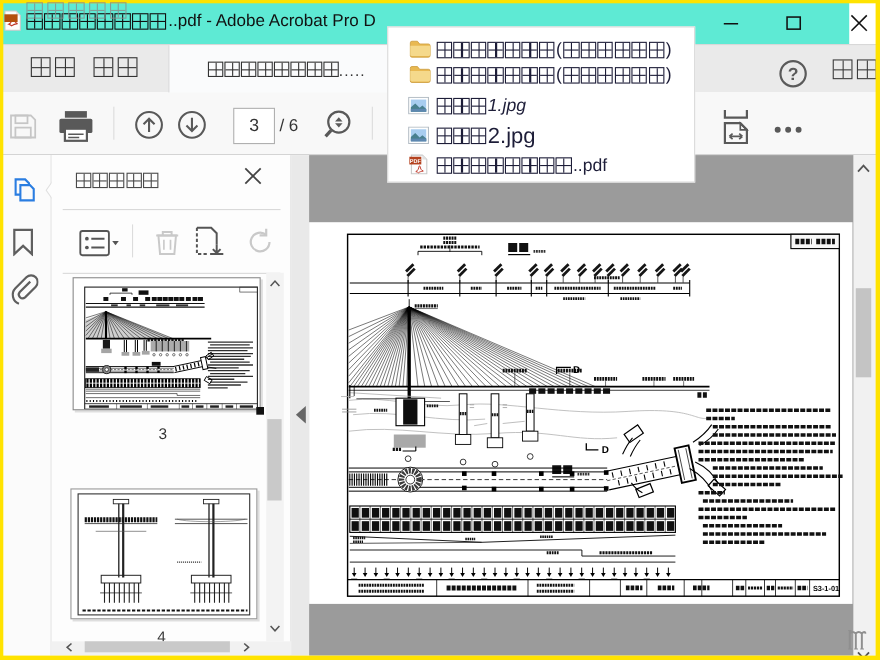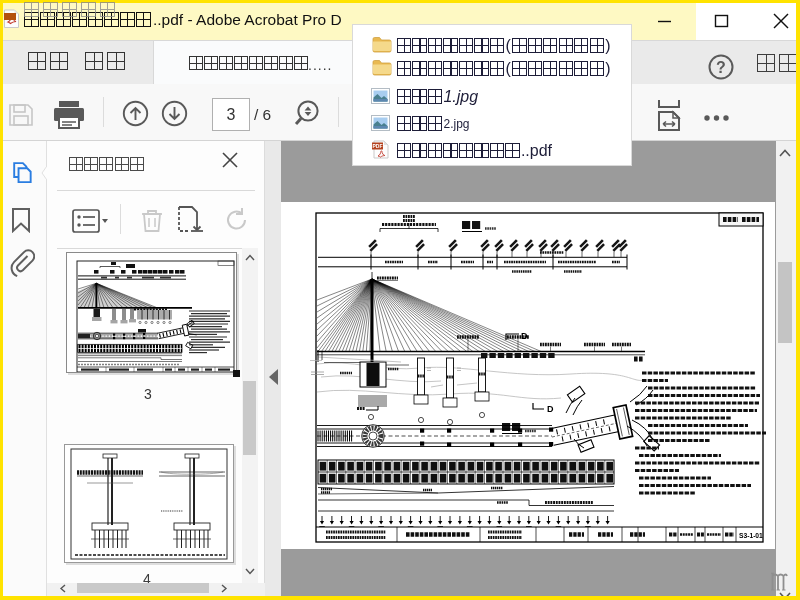--- a/index.html
+++ b/index.html
@@ -20,21 +20,21 @@
 <div class="abs" style="left:0;top:0;width:800px;height:3px;background:#ffe300;z-index:150;"></div>
 
 <div class="abs" style="left:0;top:0;width:3px;height:600px;background:#ffe300;z-index:150;"></div>
 
 <div class="abs" style="left:796px;top:0;width:4px;height:600px;background:#ffe300;z-index:150;"></div>
 
 <div class="abs" style="left:0;top:596px;width:800px;height:4px;background:#ffe300;z-index:150;"></div>
 
 <div id="win">
 
-  <div class="abs" style="left:0;top:0;width:696px;height:40px;background:#fef9c3;">
+  <div class="abs" style="left:0;top:0;width:772px;height:40px;background:#5eead4;">
 
     <svg class="abs" style="left:3px;top:9px;" width="18" height="20" viewBox="0 0 18 20">
       <path d="M1.5 1 h10 l4 4 v13.5 h-14 z" fill="#fdfdfd" stroke="#c9c9c9" stroke-width="1"></path>
       <path d="M11.5 1 l4 4 h-4 z" fill="#e4e4e4"></path>
       <path d="M5 13 c2-1 3-4 3-5.5 c0-1 1.5-1 1.5 0 c0 2 1.5 4.5 3.5 5 c-2.5 .2-4 .8-5.5 2 c-.8-.6-1.5-1.2-2.5-1.5z" fill="none" stroke="#c0392b" stroke-width="1.1"></path>
     </svg>
 
     <div class="abs" style="left:24px;top:11px;height:18px;color:#111;font-size:16px;white-space:nowrap;">
       <span class="cn" style="width:15px;height:15px;margin:1px 1px 0 0;"></span><span class="cn" style="width:15px;height:15px;margin:1px 1px 0 0;"></span><span class="cn" style="width:15px;height:15px;margin:1px 1px 0 0;"></span><span class="cn" style="width:15px;height:15px;margin:1px 1px 0 0;"></span><span class="cn" style="width:15px;height:15px;margin:1px 1px 0 0;"></span><span class="cn" style="width:15px;height:15px;margin:1px 1px 0 0;"></span><span class="cn" style="width:15px;height:15px;margin:1px 1px 0 0;"></span><span class="cn" style="width:15px;height:15px;margin:1px 2px 0 0;"></span><span style="font-size:15.5px;">..pdf - Adobe Acrobat Pro D</span>
     </div>
@@ -1104,21 +1104,21 @@
 
     <div class="abs" style="left:44px;top:64px;white-space:nowrap;"><span class="cn" style="width:15px;height:15px;margin-right:1.5px;"></span><span class="cn" style="width:15px;height:15px;margin-right:1.5px;"></span><span class="cn" style="width:15px;height:15px;margin-right:2px;"></span><span style="font-size:16px;vertical-align:top;line-height:16px;font-style:italic;">1.jpg</span></div>
 
     <svg class="abs" style="left:18px;top:90px;" width="19" height="16" viewBox="0 0 19 16">
         <rect x=".5" y=".5" width="18" height="15" fill="#fff" stroke="#b3bcc4" stroke-width="1"></rect>
         <rect x="2.5" y="2.5" width="14" height="11" fill="#a8cdf0"></rect>
         <path d="M2.5 13.5 v-4 l4 -3.5 l4 4 l2.5 -2 l3.5 3 v2.5 z" fill="#49808f"></path>
         <rect x="2.5" y="11" width="14" height="2.5" fill="#5d87b0"></rect>
       </svg>
 
-    <div class="abs" style="left:44px;top:91px;white-space:nowrap;"><span class="cn" style="width:15px;height:15px;margin-right:1.5px;"></span><span class="cn" style="width:15px;height:15px;margin-right:1.5px;"></span><span class="cn" style="width:15px;height:15px;margin-right:2px;"></span><span style="font-size:12px;vertical-align:top;line-height:16px;">2.jpg</span></div>
+    <div class="abs" style="left:44px;top:91px;white-space:nowrap;"><span class="cn" style="width:15px;height:15px;margin-right:1.5px;"></span><span class="cn" style="width:15px;height:15px;margin-right:1.5px;"></span><span class="cn" style="width:15px;height:15px;margin-right:2px;"></span><span style="font-size:20px;vertical-align:top;line-height:16px;">2.jpg</span></div>
 
     <svg class="abs" style="left:19px;top:115px;" width="18" height="19" viewBox="0 0 18 19">
         <path d="M2 1 h10 l4 4 v13 h-14 z" fill="#fdfdfd" stroke="#c9c9c9" stroke-width="1"></path>
         <path d="M12 1 l4 4 h-4 z" fill="#e0e0e0"></path>
         <rect x="0" y="2.5" width="11" height="7" fill="#b4421f"></rect>
         <text x="5.5" y="8" text-anchor="middle" font-size="5" font-weight="bold" fill="#fff" font-family="Liberation Sans">PDF</text>
         <path d="M6 16 c2-.8 2.8-3.2 2.8-4.5 c0-.8 1.2-.8 1.2 0 c0 1.6 1.2 3.6 2.8 4 c-2 .2-3.2 .7-4.4 1.6 c-.6-.5-1.2-.9-2.4-1.1z" fill="none" stroke="#c0392b" stroke-width=".9"></path>
       </svg>
 
     <div class="abs" style="left:44px;top:118px;white-space:nowrap;"><span class="cn" style="width:15px;height:15px;margin-right:1.5px;"></span><span class="cn" style="width:15px;height:15px;margin-right:1.5px;"></span><span class="cn" style="width:15px;height:15px;margin-right:1.5px;"></span><span class="cn" style="width:15px;height:15px;margin-right:1.5px;"></span><span class="cn" style="width:15px;height:15px;margin-right:1.5px;"></span><span class="cn" style="width:15px;height:15px;margin-right:1.5px;"></span><span class="cn" style="width:15px;height:15px;margin-right:1.5px;"></span><span class="cn" style="width:15px;height:15px;margin-right:1px;"></span><span style="font-size:16px;vertical-align:top;line-height:15px;">..pdf</span></div>

